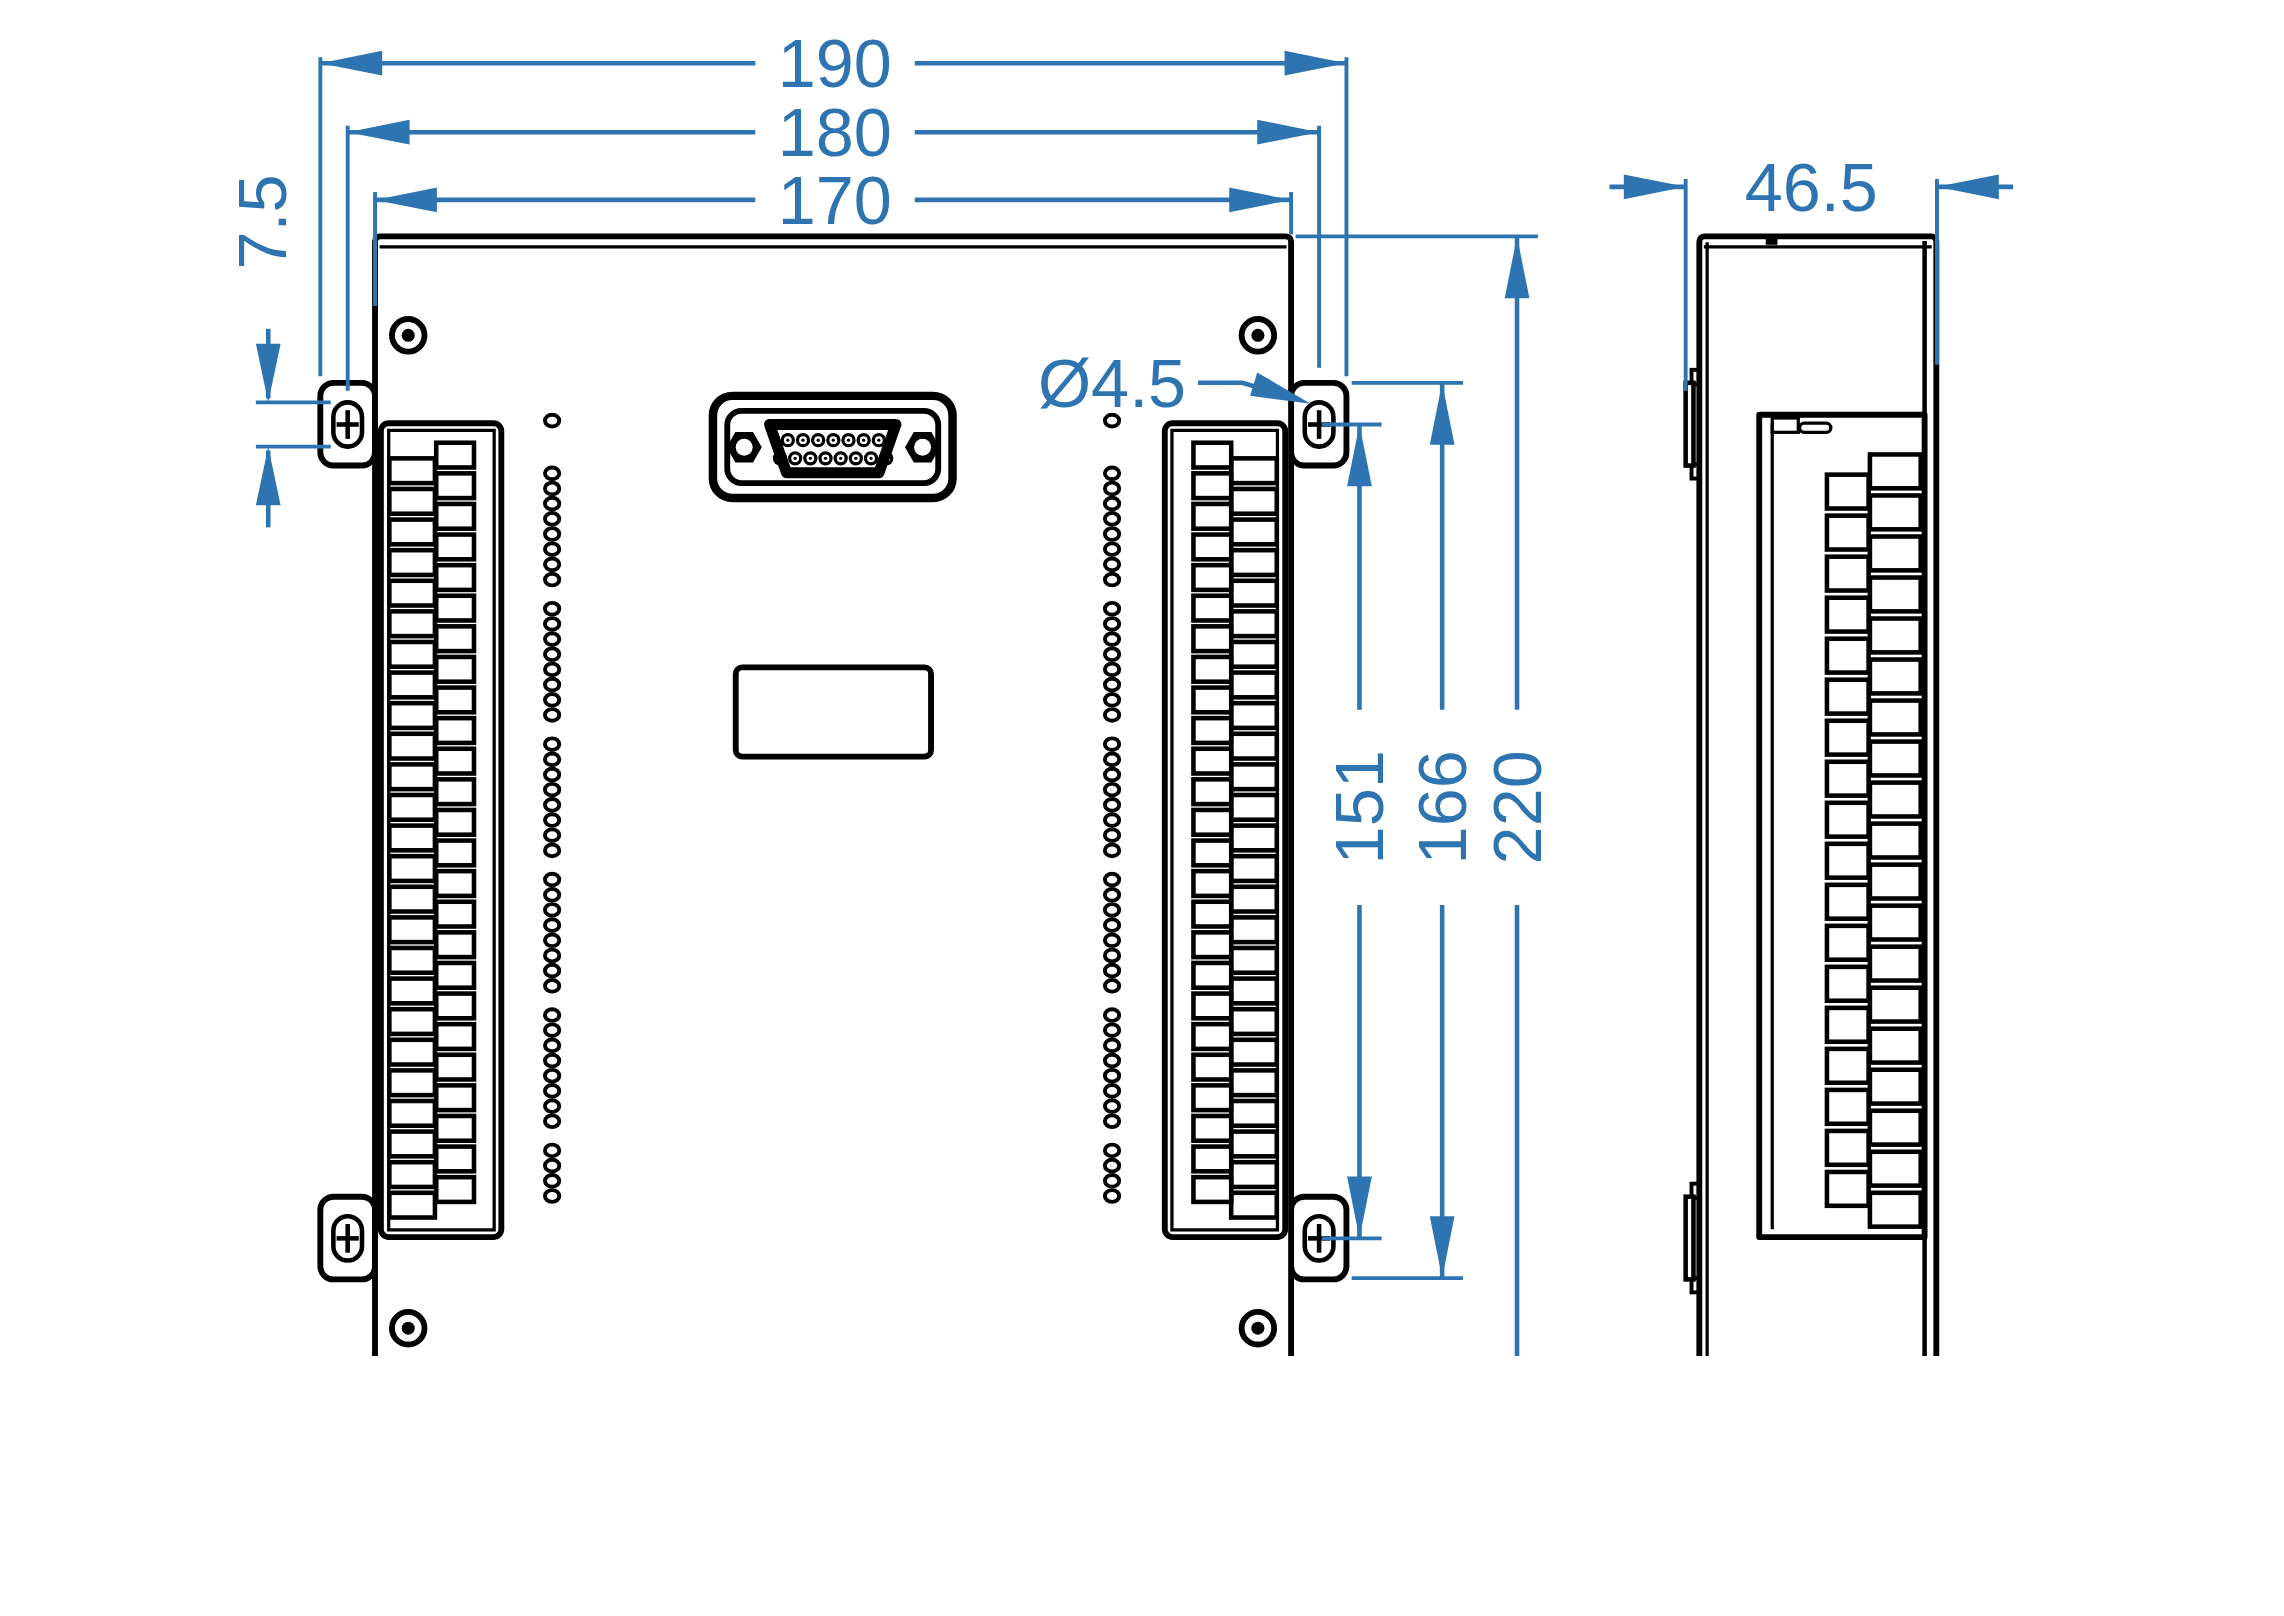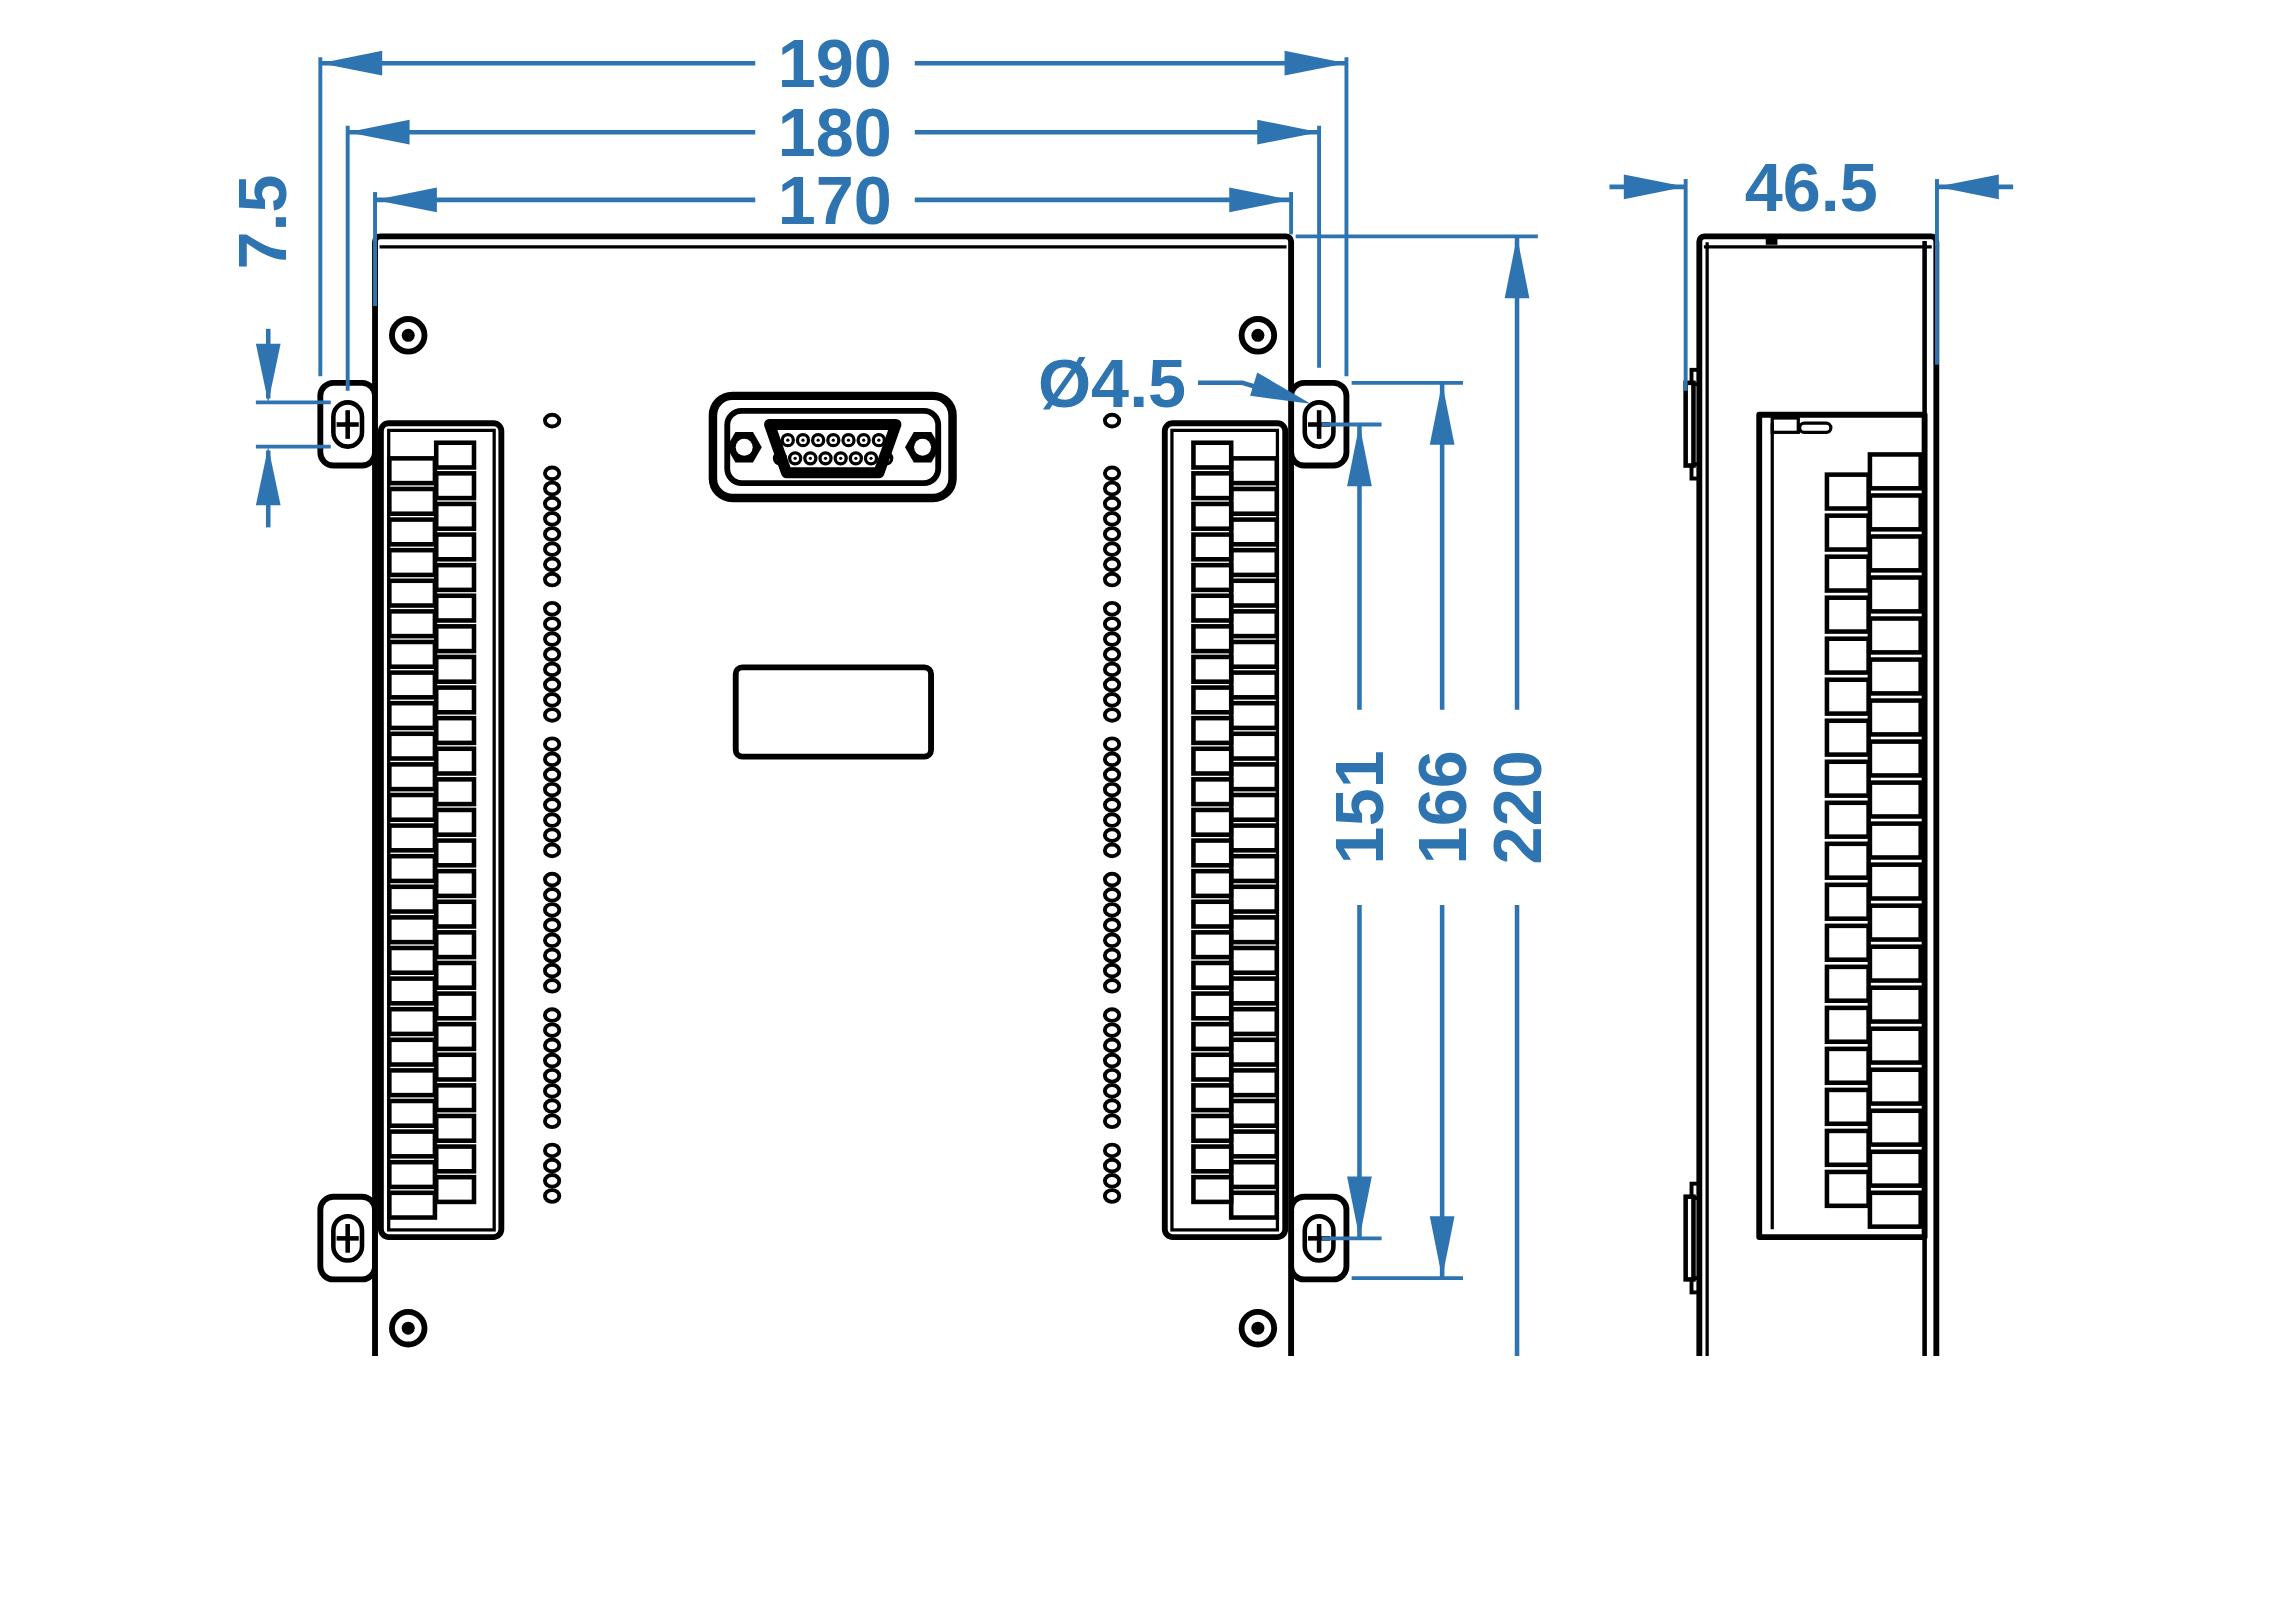--- a/index.html
+++ b/index.html
@@ -1,17 +1,17 @@
 <!DOCTYPE html>
 <html style="--dim: #2E74B0; --line: #000000; --bg: #FFFFFF;font-size:10.4px"><head>
 <meta charset="utf-8">
 <style>
   :root { --dim:#2E74B0; --line:#000000; --bg:#FFFFFF; }
   html,body { margin:0; padding:0; background:var(--bg); }
-  .stage { width:2284px; height:1356px; position:relative; background:var(--bg);font-weight:bold; }
+  .stage { width:2284px; height:1356px; position:relative; background:var(--bg); }
   svg { display:block; }
   
   .k   { stroke:var(--line); stroke-width:9; fill:none; stroke-linejoin:round; stroke-linecap:round; }
   .kf  { stroke:var(--line); stroke-width:9; fill:#fff; stroke-linejoin:round; }
   .k7  { stroke:var(--line); stroke-width:7; fill:#fff; }
   .k6  { stroke:var(--line); stroke-width:6; fill:#fff; }
   .k5  { stroke:var(--line); stroke-width:5; fill:none; }
   .k13 { stroke:var(--line); stroke-width:13; fill:none; stroke-linejoin:round; }
   .k17 { stroke:var(--line); stroke-width:17; fill:none; stroke-linejoin:round; }
   .kfill { fill:var(--line); stroke:none; }

